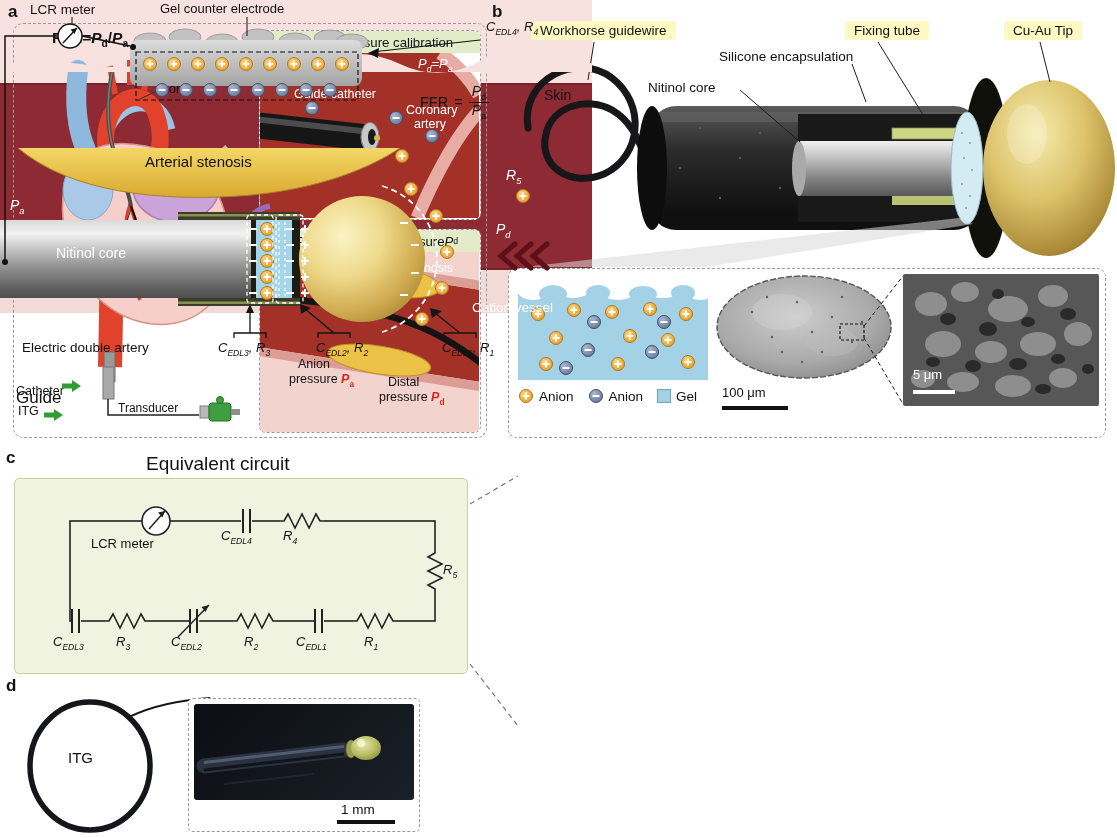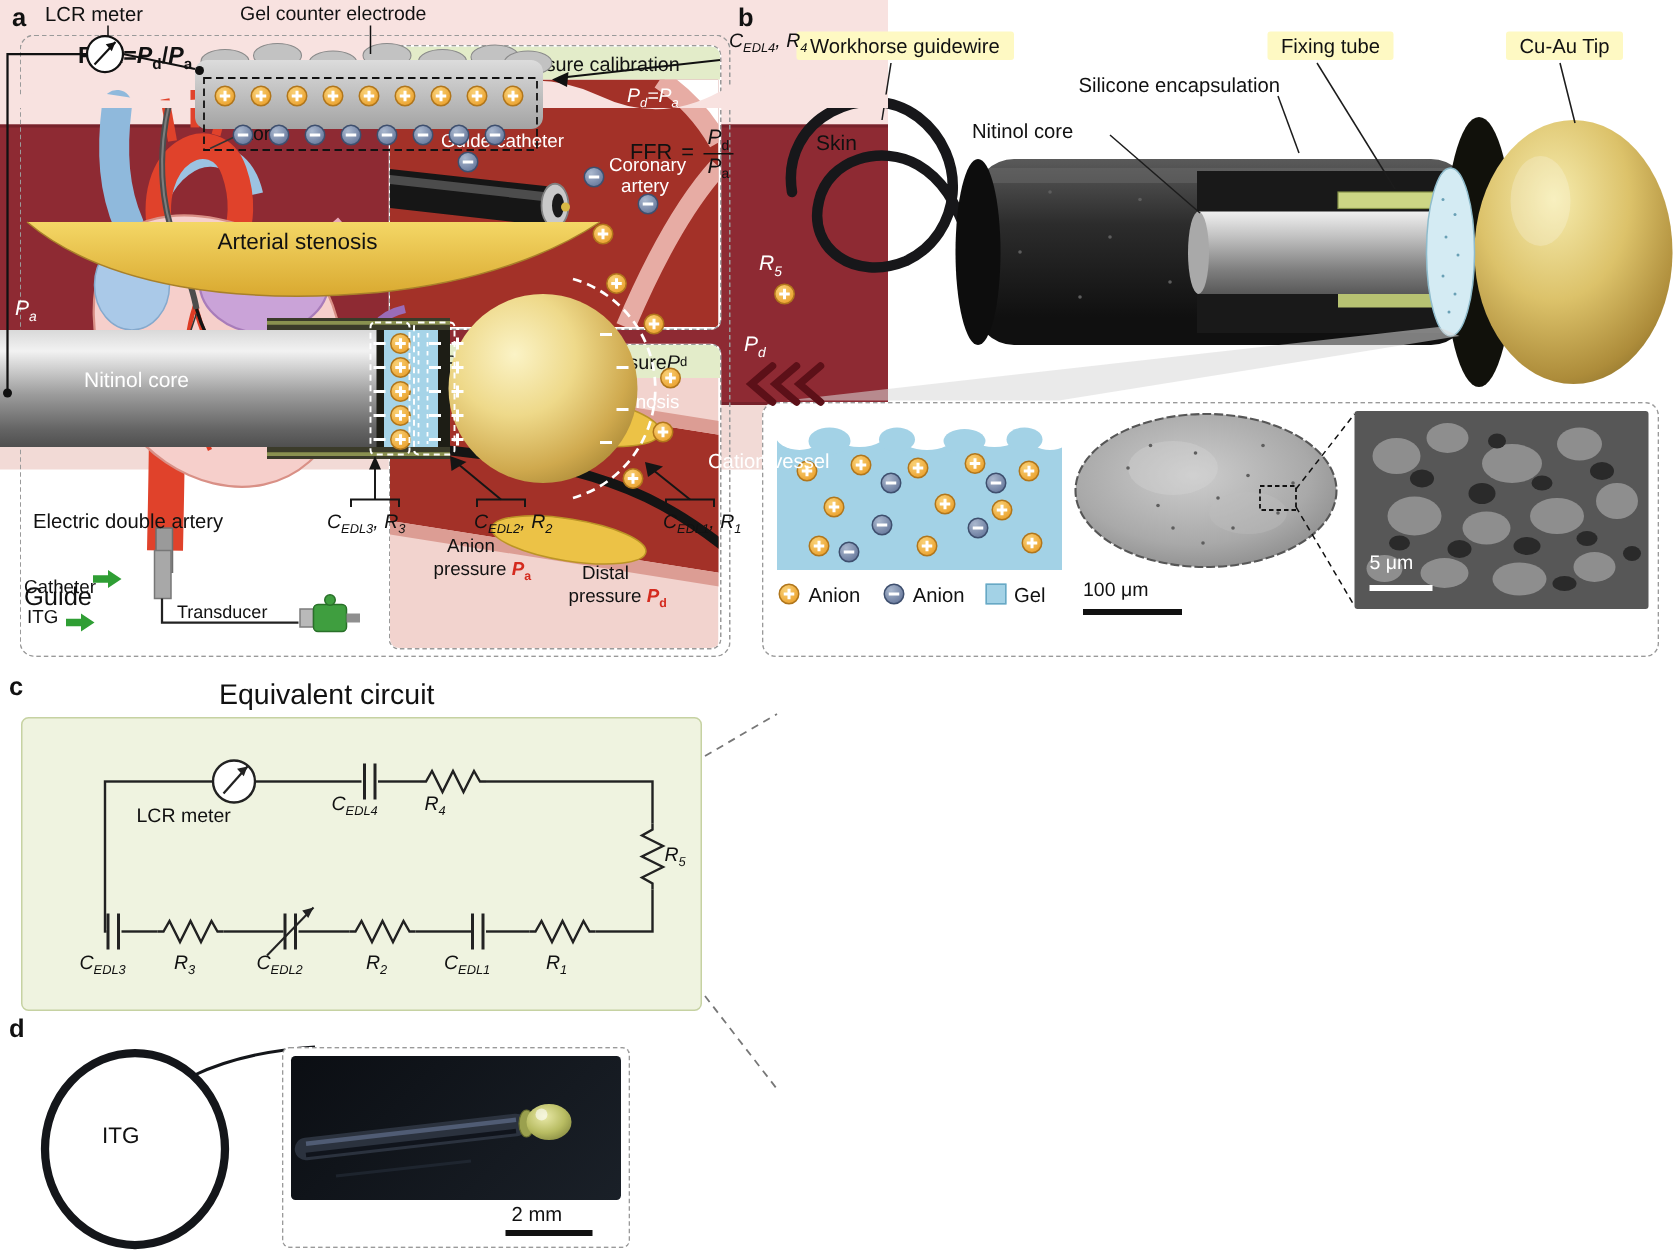--- a/index.html
+++ b/index.html
@@ -591,17 +591,17 @@
         </defs>
         <line x1="30" y1="80" x2="120" y2="70" stroke="#2a3340" stroke-width="2" opacity="0.5"></line>
         <path d="M10 62 L150 46" stroke="#2b323e" stroke-width="15" stroke-linecap="round"></path>
         <path d="M10 58.5 L150 42.5" stroke="#55617a" stroke-width="3" opacity="0.9"></path>
         <path d="M10 66 L150 50" stroke="#10141c" stroke-width="3"></path>
         <ellipse cx="157" cy="45" rx="5" ry="9" fill="#9aa04e" stroke="#6a7030" stroke-width="0.8"></ellipse>
         <ellipse cx="172" cy="44" rx="15" ry="12" fill="url(#tipG)"></ellipse>
         <circle cx="167" cy="39" r="4" fill="#fff" opacity="0.6"></circle>
       </svg>
     </div>
-    <div class="lbl" style="left:152px;top:103px;font-size:13.5px">2 mm</div>
+    <div class="lbl" style="left:152px;top:103px;font-size:13.5px">1 mm</div>
     <div class="bar" style="left:148px;top:121px;width:58px;height:4px"></div>
   </div>
 
 </div>
 
 </body></html>

